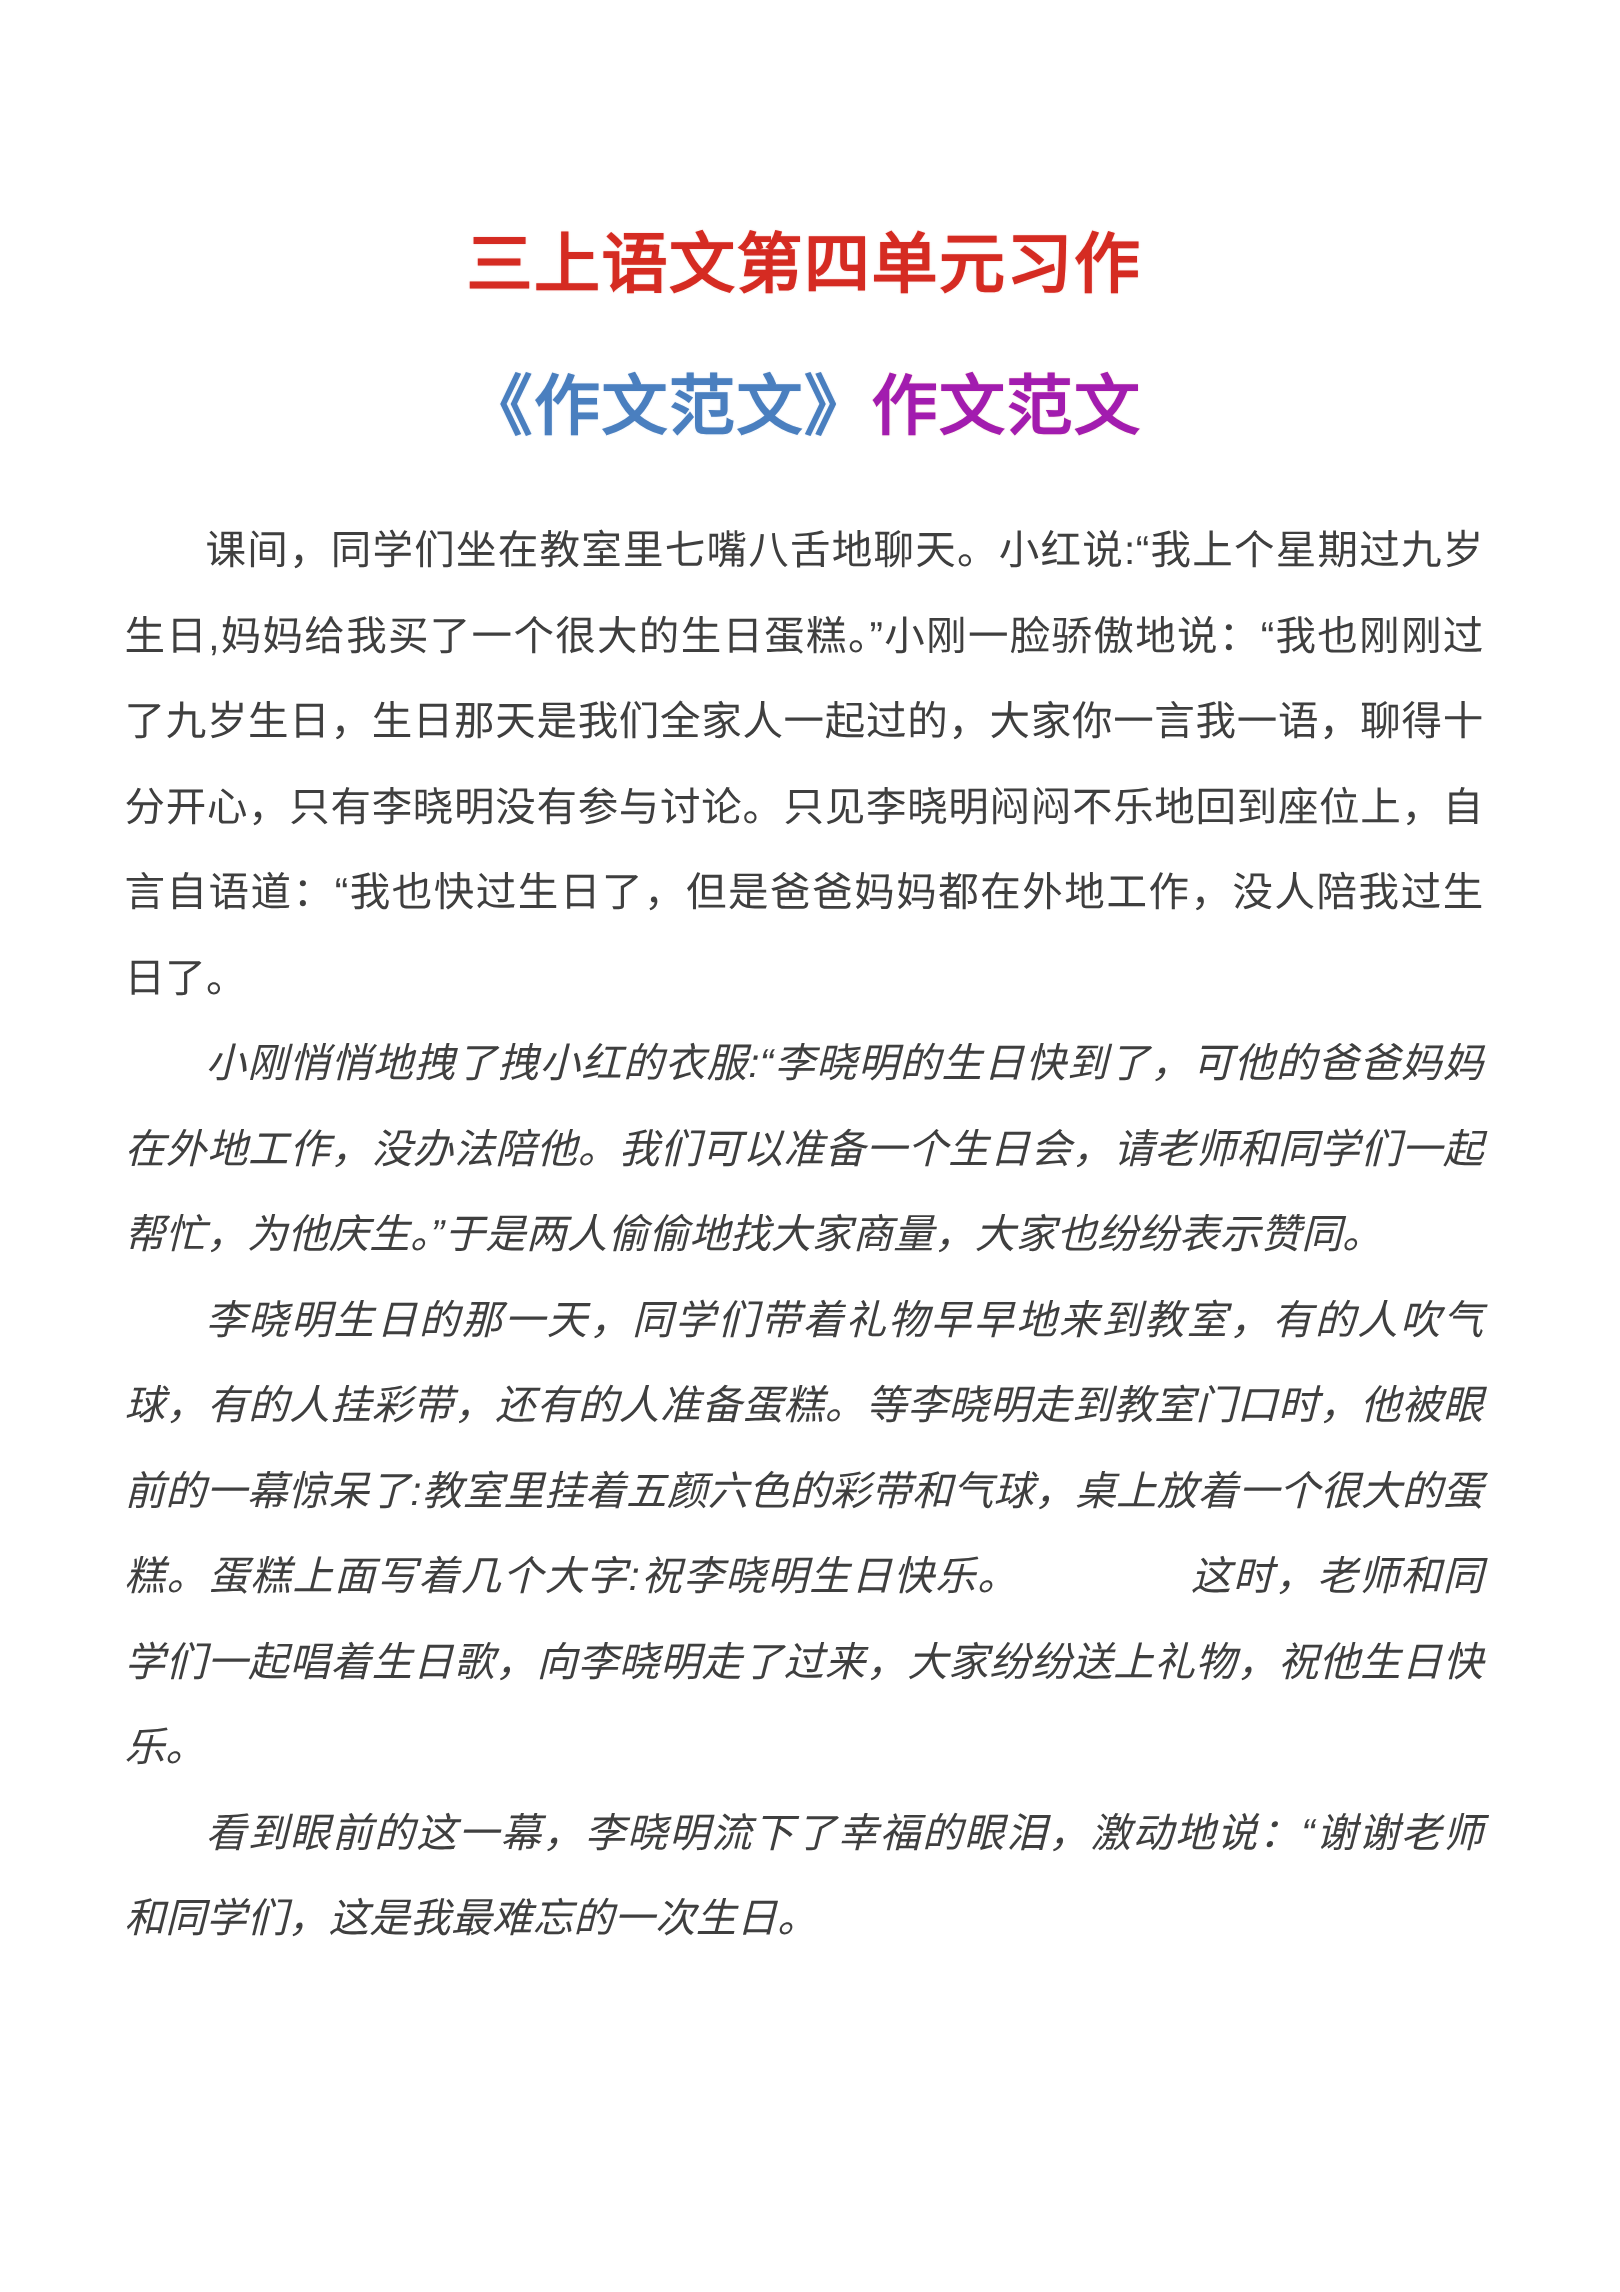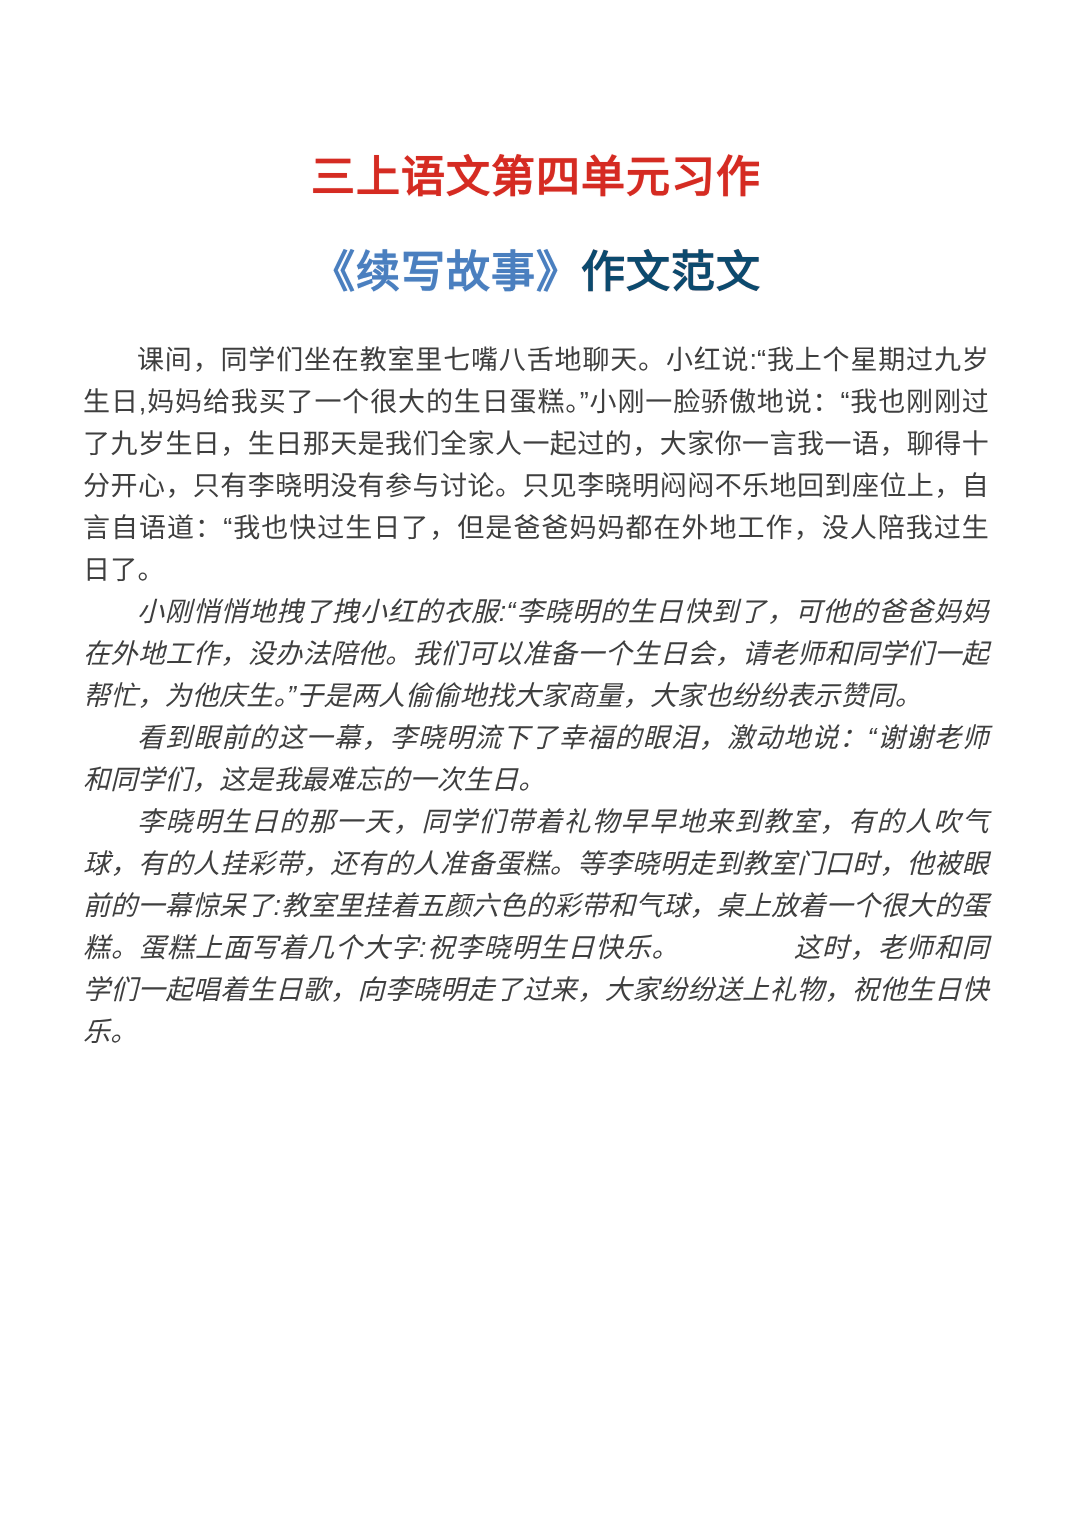--- a/index.html
+++ b/index.html
@@ -49,21 +49,21 @@
     font-weight: 700;
     letter-spacing: 1px;
     color: #d52b22;
     text-shadow: 0 0 1px rgba(213,43,34,0.30);
   }
   .doc-subtitle .blue-part {
     color: #4a7fbf;
     text-shadow: 0 0 1px rgba(74,127,191,0.30);
   }
   .doc-subtitle .red-part {
-    color: #0c4a6e;
+    color: #a21caf;
   }
 
   .essay-heading {
     margin: 0;
     padding-top: 52px;
     text-align: center;
     font-size: 30px;
     line-height: 1.2;
     font-weight: 700;
     color: #e8332a;
@@ -75,21 +75,21 @@
   .body-text {
     margin: 0 auto;
     padding-top: 42px;
     width: 906px;
     box-sizing: border-box;
   }
 
   .para {
     margin: 0;
     font-size: 27px;
-    line-height: 42px;
+    line-height: 57px;
     color: #3f3f3f;
     text-align: justify;
     text-justify: inter-character;
     text-indent: 2em;
     letter-spacing: 0.2px;
     font-weight: 500;
   }
 
   .para + .para {
     margin-top: 0px;
@@ -104,31 +104,31 @@
 </head>
 <body>
 
 <div class="page">
 
   <div class="title-block">
 
     <h1 class="doc-title">三上语文第四单元习作</h1>
 
     <h2 class="doc-subtitle">
-      <span class="blue-part">《续写故事》</span><span class="red-part">作文范文</span>
+      <span class="blue-part">《作文范文》</span><span class="red-part">作文范文</span>
     </h2>
 
 
   </div>
 
   <div class="body-text">
 
     <p class="para">课间，同学们坐在教室里七嘴八舌地聊天。小红说:“我上个星期过九岁生日,妈妈给我买了一个很大的生日蛋糕。”小刚一脸骄傲地说：“我也刚刚过了九岁生日，生日那天是我们全家人一起过的，大家你一言我一语，聊得十分开心，只有李晓明没有参与讨论。只见李晓明闷闷不乐地回到座位上，自言自语道：“我也快过生日了，但是爸爸妈妈都在外地工作，没人陪我过生日了。</p>
 
     <p class="para">小刚悄悄地拽了拽小红的衣服:“李晓明的生日快到了，可他的爸爸妈妈在外地工作，没办法陪他。我们可以准备一个生日会，请老师和同学们一起帮忙，为他庆生。”于是两人偷偷地找大家商量，大家也纷纷表示赞同。</p>
 
+    <p class="para"><span>李晓明生日的那一天，同学们带着礼物早早地来到教室，有的人吹气球，有的人挂彩带，还有的人准备蛋糕。等李晓明走到教室门口时，他被眼前的一幕惊呆了:教室里挂着五颜六色的彩带和气球，桌上放着一个很大的蛋糕。蛋糕上面写着几个大字:祝李晓明生日快乐。</span><span class="gap"></span><span>这时，老师和同学们一起唱着生日歌，向李晓明走了过来，大家纷纷送上礼物，祝他生日快乐。</span></p>
+
     <p class="para">看到眼前的这一幕，李晓明流下了幸福的眼泪，激动地说：“谢谢老师和同学们，这是我最难忘的一次生日。</p>
-
-    <p class="para"><span>李晓明生日的那一天，同学们带着礼物早早地来到教室，有的人吹气球，有的人挂彩带，还有的人准备蛋糕。等李晓明走到教室门口时，他被眼前的一幕惊呆了:教室里挂着五颜六色的彩带和气球，桌上放着一个很大的蛋糕。蛋糕上面写着几个大字:祝李晓明生日快乐。</span><span class="gap"></span><span>这时，老师和同学们一起唱着生日歌，向李晓明走了过来，大家纷纷送上礼物，祝他生日快乐。</span></p>
 
   </div>
 
 </div>
 
 </body></html>

